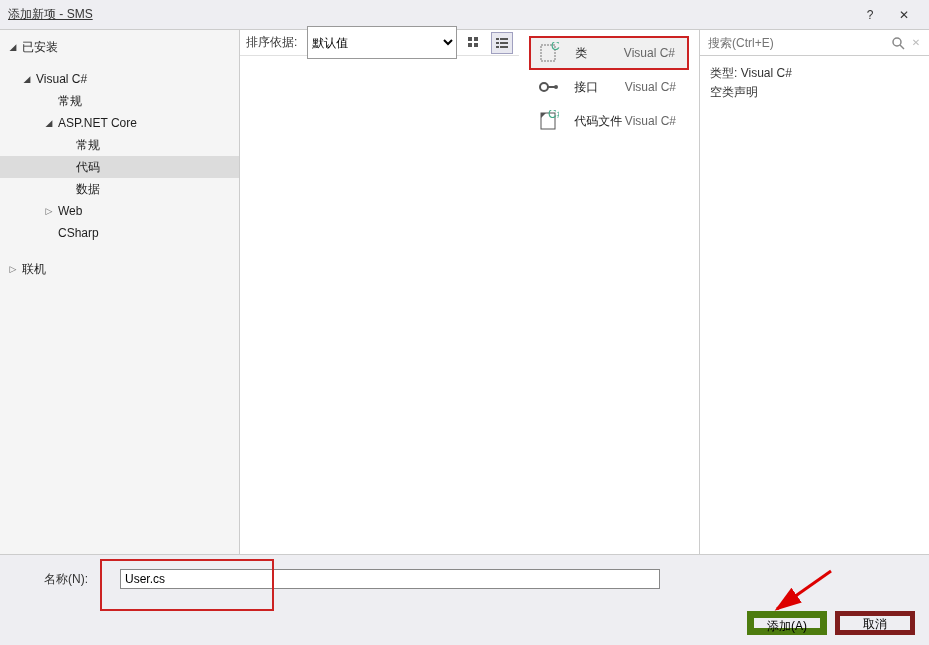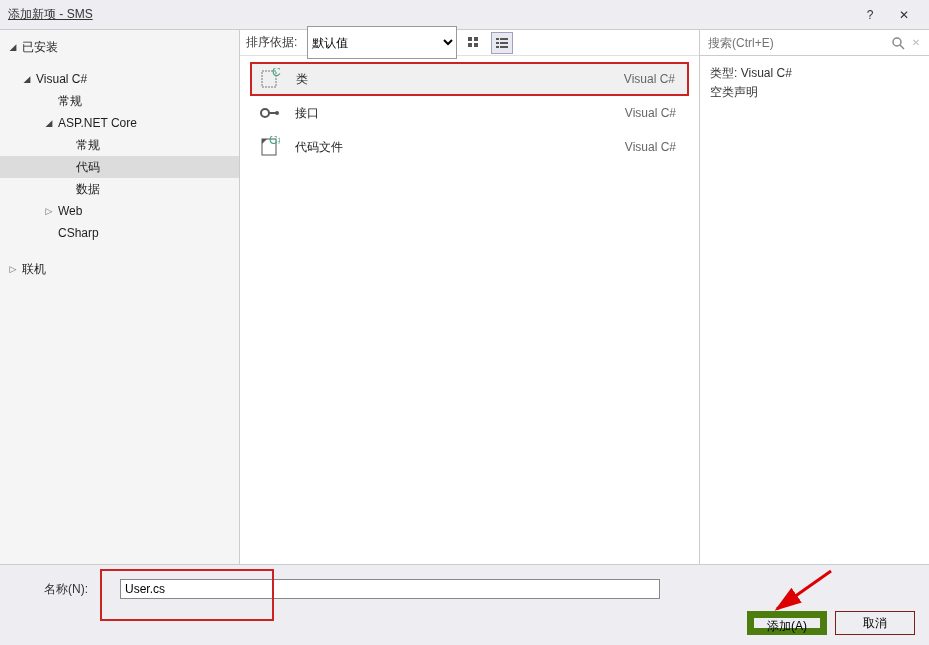--- a/index.html
+++ b/index.html
@@ -17,49 +17,49 @@
 .tree-item.lvl1 { padding-left: 20px; }
 .tree-item.lvl2 { padding-left: 42px; }
 .tree-item.lvl3 { padding-left: 60px; }
 .tree-item.hl { background: #dcdcdc; }
 .tree-item.section { font-weight: normal; }
 .expander { width: 14px; height: 14px; display: flex; align-items: center; justify-content: center; margin-right: 2px; color: #666; }
 .expander.collapsed::before { content: "▷"; font-size: 9px; }
 .expander.expanded::before { content: "◢"; font-size: 9px; color: #444; }
 .expander.none { visibility: hidden; }
 
-.center { flex: 1; display: flex; flex-direction: column; min-width: 0; }
+.center { flex: 1; display: flex; min-width: 0; }
 .toolbar { height: 26px; display: flex; align-items: center; gap: 6px; padding: 2px 6px; border-bottom: 1px solid #e0e0e0; }
 .toolbar .lbl { color: #333; margin-right: 4px; }
 .toolbar select { width: 150px; height: 33px; border: 1px solid #999; background: #fff; font-size: 12px; }
 .toolbar .ticon { width: 22px; height: 22px; display: flex; align-items: center; justify-content: center; cursor: pointer; color: #333; }
 .toolbar .ticon.active { border: 1px solid #a0a0c0; background: #e8e8f0; }
 
 .list { flex: 1; overflow: auto; padding: 6px 10px; }
 .list-row { display: flex; align-items: center; height: 34px; padding: 0 6px; border: 1px solid transparent; }
 .list-row.selected { border: 2px solid #c22; background: #f0f0f0; }
 .list-row .rowicon { width: 24px; height: 24px; margin-right: 14px; display: flex; align-items: center; justify-content: center; }
 .list-row .rowname { flex: 1; color: #1e1e1e; }
 .list-row .rowtag { color: #666; margin-right: 6px; }
 
 .rightpanel { width: 230px; border-left: 1px solid #ccc; display: flex; flex-direction: column; }
 .searchbox { height: 26px; display: flex; align-items: center; border-bottom: 1px solid #ccc; padding: 0 4px; }
 .searchbox input { flex: 1; border: none; outline: none; background: transparent; color: #888; font-size: 12px; padding: 2px 4px; }
 .searchbox .sicon { width: 18px; color: #888; display: flex; justify-content: center; }
 .desc { padding: 8px 10px; color: #333; line-height: 1.6; }
 
 .bottom { background: #eeeef2; border-top: 1px solid #ccc; padding: 14px 14px 10px 14px; position: relative; }
-.namerow { display: flex; align-items: center; margin-bottom: 12px; }
+.namerow { display: flex; align-items: center; margin-bottom: 22px; }
 .namerow .nlabel { width: 70px; color: #333; margin-left: 30px; }
 .namerow .ninput-wrap { margin-left: 6px; }
 .namerow input { width: 540px; height: 20px; border: 1px solid #888; background: #fff; padding: 1px 4px; font-size: 12px; }
 .highlight-box { position: absolute; border: 2px solid #c22; pointer-events: none; }
 .hb-name { left: 100px; top: 4px; width: 174px; height: 52px; }
 .btnrow { display: flex; justify-content: flex-end; gap: 8px; }
-.btnrow button { width: 80px; height: 24px; border: 1px solid #7f1d1d; background: #eeeef2; cursor: pointer; font-size: 12px; }
+.btnrow button { width: 80px; height: 24px; border: 5px solid #7f1d1d; background: #eeeef2; cursor: pointer; font-size: 12px; }
 .btnrow button.primary { border: 7px solid #4d7c0f; }
 
 .arrow { position: absolute; right: 94px; bottom: 28px; pointer-events: none; }
 
 svg { display: block; }
 </style>
 </head>
 <body>
 
 <div class="titlebar">

